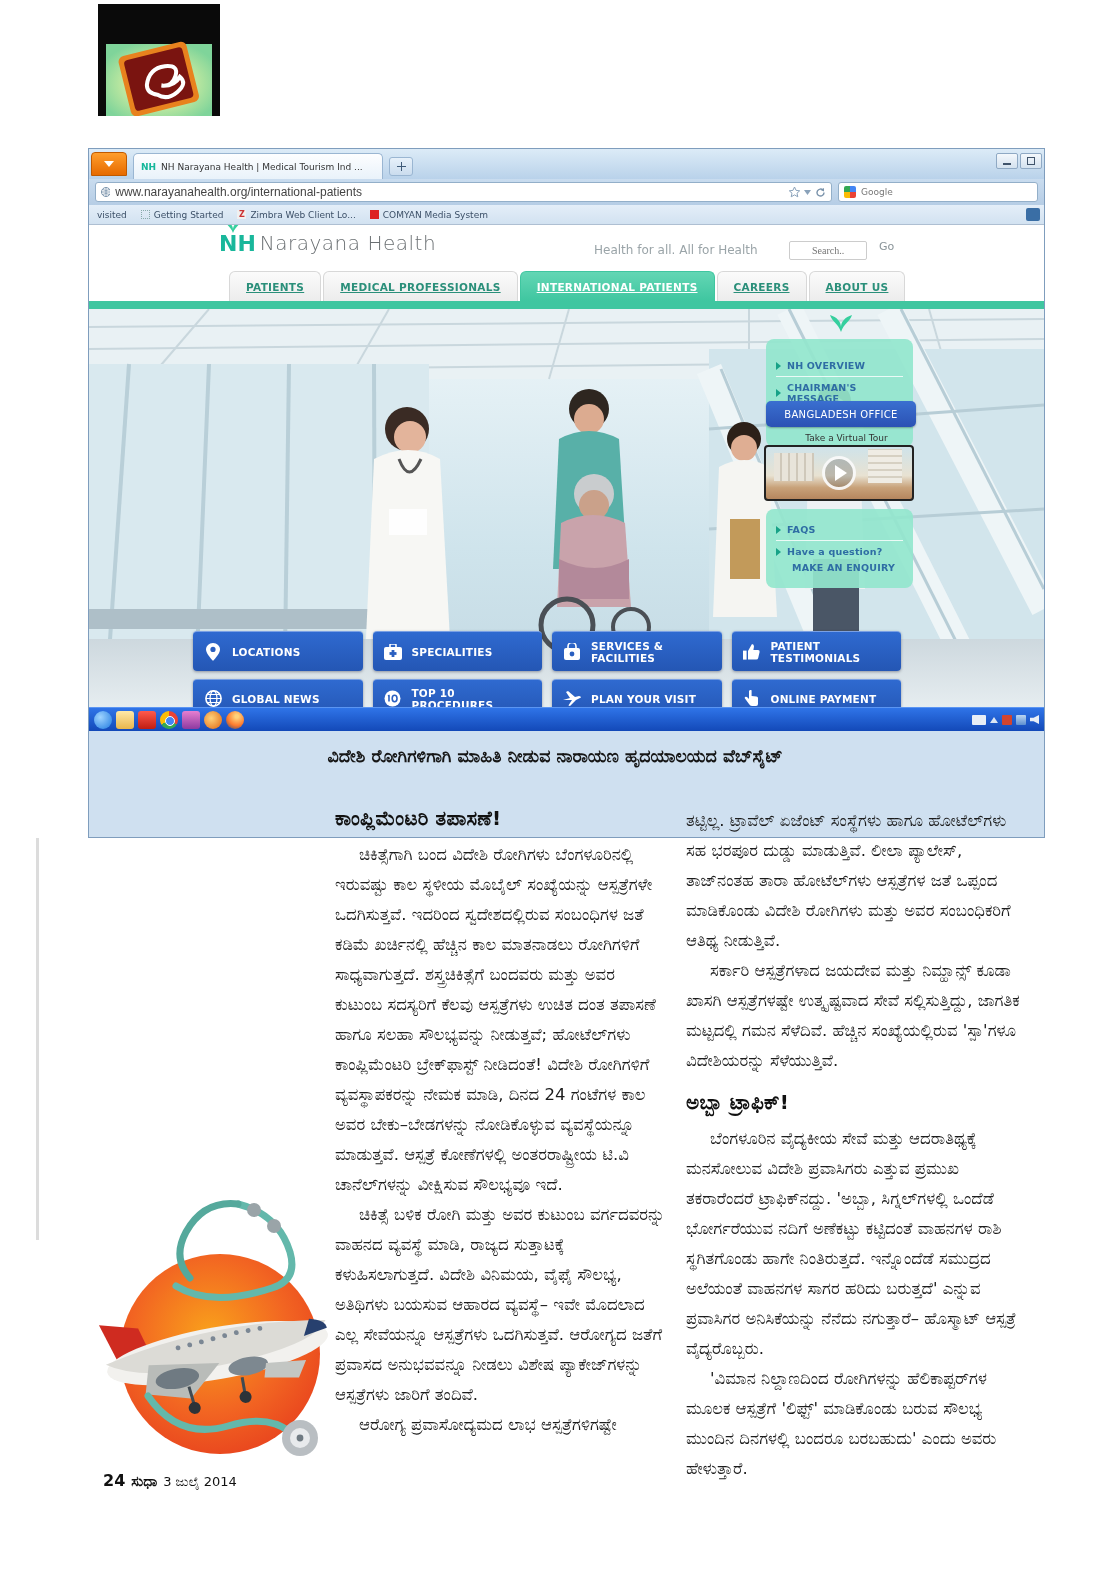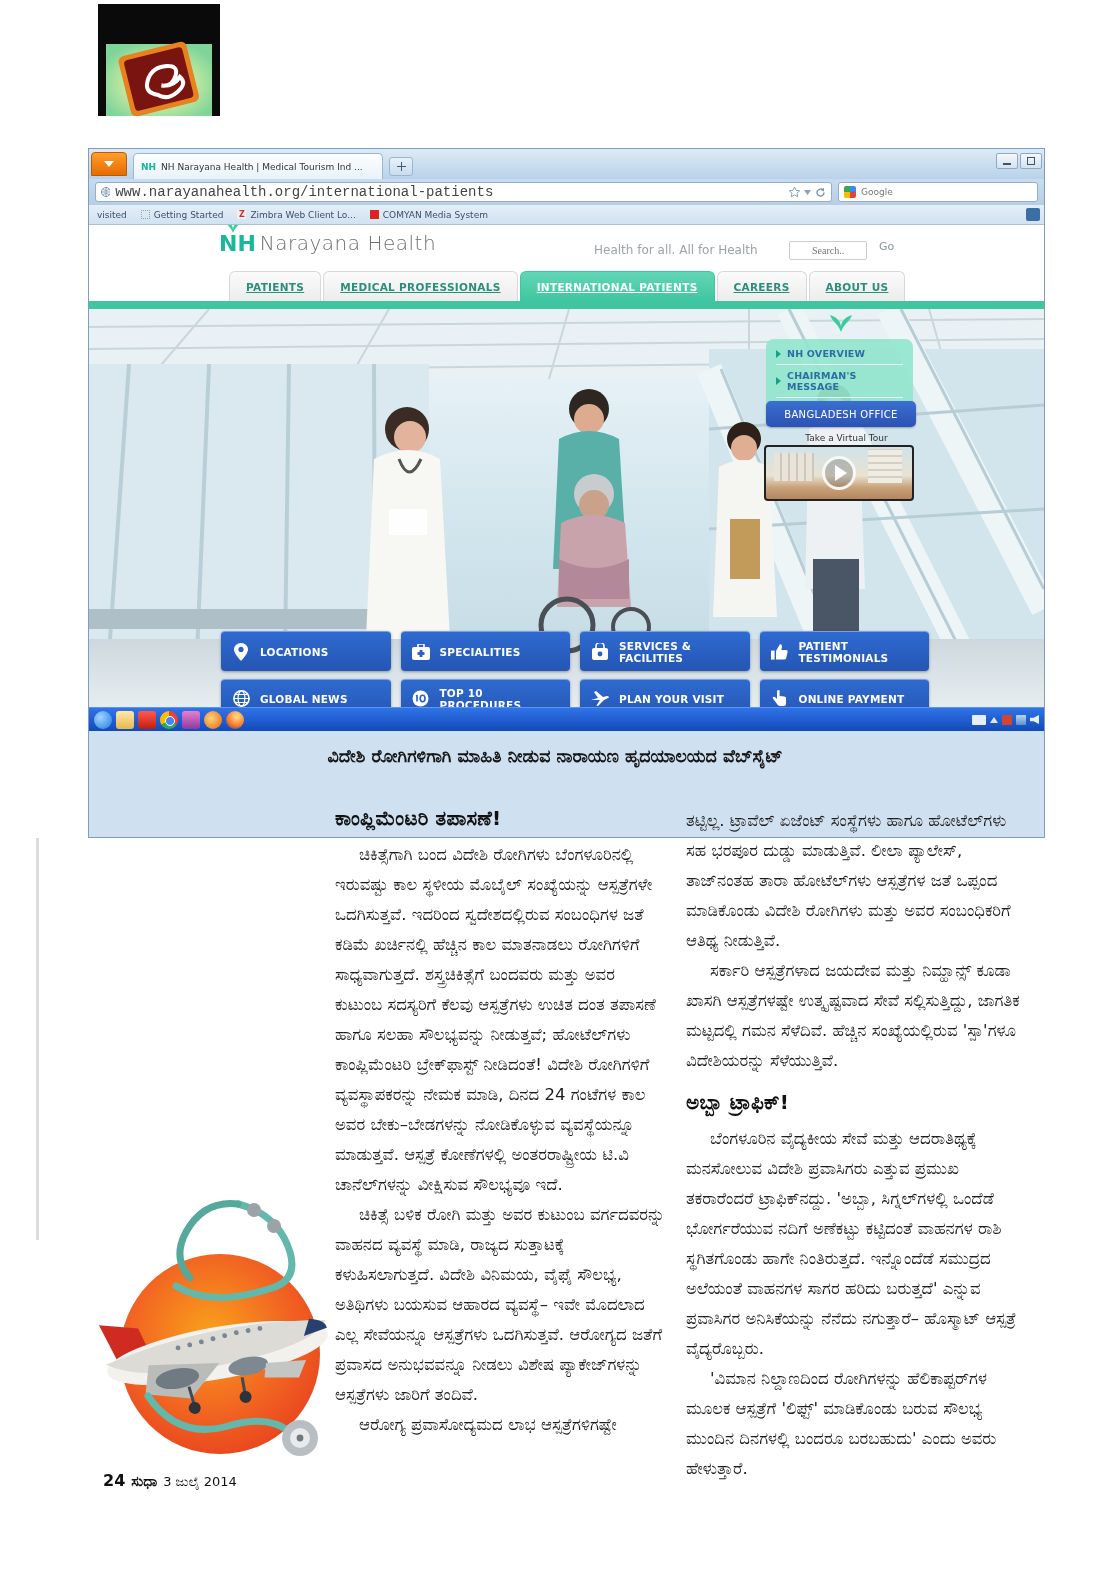--- a/index.html
+++ b/index.html
@@ -23,21 +23,21 @@
          font-size:9px; color:#333; overflow:hidden; white-space:nowrap; }
   .favicon { color:#15b79a; font-weight:bold; font-size:9px; }
   .newtab { position:absolute; left:300px; top:8px; width:24px; height:19px; background:linear-gradient(#e7f1fa,#cadcee);
             border:1px solid #9ab6d2; border-radius:3px; display:flex; align-items:center; justify-content:center; }
   .win-controls { position:absolute; right:2px; top:4px; display:flex; gap:2px; }
   .win-controls span { width:22px; height:16px; background:linear-gradient(#f4f8fc,#d4e2ef); border:1px solid #8fa9c4; border-radius:2px;
                        display:flex; align-items:center; justify-content:center; font-size:9px; color:#40546b; }
 
   .urlbar { position:relative; height:26px; background:linear-gradient(#c9dcef,#b6cde5); display:flex; align-items:center; padding:0 6px; gap:6px; }
   .addr { flex:1 1 auto; height:20px; background:#ffffff; border:1px solid #93afc9; border-radius:3px; display:flex; align-items:center; padding:0 5px; gap:5px; }
-  .addr input { border:none; outline:none; width:100%; font-size:14px; color:#444; font-family:Liberation Mono, monospace; }
+  .addr input { border:none; outline:none; width:100%; font-size:12px; color:#444; font-family:Liberation Sans, sans-serif; }
   .addr-tools { display:flex; align-items:center; gap:4px; font-size:10px; color:#5a7590; }
   .searchbox { width:200px; height:20px; background:#ffffff; border:1px solid #93afc9; border-radius:3px; display:flex; align-items:center; gap:5px; padding:0 5px; font-size:9px; color:#777; }
   .g-logo { width:12px; height:12px; border-radius:2px;
             background:conic-gradient(#4285f4 0 25%, #ea4335 0 50%, #fbbc05 0 75%, #34a853 0 100%); }
 
   .bookmarksbar { height:20px; background:linear-gradient(#e4eef8,#d2e2f1); display:flex; align-items:center; gap:14px; padding:0 8px; font-size:9px; color:#3c5068; border-bottom:1px solid #aebfd2; position:relative; }
   .bm { display:flex; align-items:center; gap:4px; }
   .bm i { width:9px; height:9px; display:inline-block; border:1px dotted #8aa; }
   .bm i.z { border:none; background:#f0f0f0; color:#c33; font-style:normal; font-size:8px; line-height:9px; text-align:center; font-weight:bold; }
   .bm i.c { border:none; background:#d22; }
@@ -59,40 +59,40 @@
   .ntab { background:linear-gradient(#fbfbfb,#ececec); border:1px solid #d8d8d8; border-bottom:none; border-radius:6px 6px 0 0;
           padding:9px 16px 8px; font-size:10.5px; font-weight:bold; color:#2a8f7a; letter-spacing:0.3px;text-decoration:underline; }
   .ntab.active { background:linear-gradient(#63d6b4,#3fc6a0); color:#ffffff; border-color:#3fc6a0; }
   .tealbar { height:8px; background:#3fc6a0; }
 
   .hero { position:relative; height:398px; overflow:hidden; background:#d7e8ef; }
   .hero > svg.scene { position:absolute; left:0; top:0; }
 
   
   .side-leaf { position:absolute; left:740px; top:5px; }
-  .side-box { position:absolute; left:677px; width:147px; background:rgba(146,230,205,0.92); border-radius:8px; padding:4px 10px; }
+  .side-box { position:absolute; left:677px; width:147px; background:rgba(146,230,205,0.92); border-radius:8px; padding:16px 10px; }
   .side-box.links { top:30px; }
   .side-box .row { display:flex; align-items:center; gap:6px; padding:5px 0; font-size:9.5px; font-weight:bold; color:#2e6da4; letter-spacing:0.2px; }
   .side-box .row + .row { border-top:1px solid rgba(255,255,255,0.8); }
   .chev { width:0; height:0; border-left:5px solid #17a287; border-top:4px solid transparent; border-bottom:4px solid transparent; flex:0 0 auto; }
   .bd-office { position:absolute; left:677px; top:92px; width:150px; height:26px; background:linear-gradient(#3a6fd0,#2b52b4); border-radius:5px;
                color:#ffffff; font-size:10px; font-weight:normal; display:flex; align-items:center; justify-content:center; letter-spacing:0.3px; box-shadow:0 1px 2px rgba(0,0,0,0.3); }
   .vtour-label { position:absolute; left:690px; top:124px; width:135px; text-align:center; font-size:9px; color:#333; }
   .vtour { position:absolute; left:675px; top:136px; width:150px; height:56px; border:2px solid #222; border-radius:4px; overflow:hidden;
            background:linear-gradient(180deg,#cfe3ea 0%,#e8e2d2 55%,#c8a27a 78%,#b5865e 100%); }
   .vtour .bld { position:absolute; left:8px; top:6px; width:40px; height:28px; background:repeating-linear-gradient(90deg,#e8e4da 0 6px,#cfc8ba 6px 8px); }
   .vtour .bld2 { position:absolute; right:10px; top:2px; width:34px; height:34px; background:repeating-linear-gradient(0deg,#efece4 0 5px,#d6d0c2 5px 7px); }
   .playwrap { position:absolute; left:50%; top:50%; transform:translate(-50%,-50%); width:34px; height:34px; border-radius:50%;
               border:3px solid rgba(255,255,255,0.9); background:rgba(60,60,60,0.25); display:flex; align-items:center; justify-content:center; }
   .playwrap .tri { width:0; height:0; border-left:12px solid #ffffff; border-top:8px solid transparent; border-bottom:8px solid transparent; margin-left:3px; }
   .side-box.faq { top:200px; padding:10px 10px; }
   .side-box.faq .enq { padding-left:16px; padding-top:0; border-top:none; }
 
   
-  .quick { position:absolute; left:132px; top:322px; width:708px; display:grid; grid-template-columns:repeat(4,1fr); gap:8px 10px; }
+  .quick { position:absolute; left:104px; top:322px; width:708px; display:grid; grid-template-columns:repeat(4,1fr); gap:8px 10px; }
   .qbtn { height:40px; background:linear-gradient(#2f6ad0,#2456b4); border-top:1px solid #7aa0e4; border-radius:4px;
           display:flex; align-items:center; gap:9px; padding:0 10px; color:#ffffff; font-size:10.5px; font-weight:bold; letter-spacing:0.2px;
           box-shadow:0 1px 3px rgba(0,0,30,0.35); }
   .qbtn .qicon { flex:0 0 auto; width:20px; display:flex; justify-content:center; }
   .quick .row2 { height:38px; }
 
   
   .taskbar { position:relative; height:24px; background:linear-gradient(#2f74e8,#1349b8); border-top:1px solid #5b95f2; display:flex; align-items:center; padding:0 5px; gap:4px; }
   .tkicon { width:18px; height:18px; border-radius:3px; }
   .tk-ie { background:radial-gradient(circle at 35% 35%, #9fd4ff, #1f7ae0); border-radius:50%; }
@@ -365,20 +365,33 @@
         </div>
         <div class="bd-office">BANGLADESH OFFICE</div>
         <div class="vtour-label">Take a Virtual Tour</div>
         <div class="vtour">
           <span class="bld"></span>
           <span class="bld2"></span>
           <span class="playwrap">
               <span class="tri"></span>
             </span>
         </div>
+        <div class="side-box faq">
+          <div class="row">
+              <span class="chev"></span>
+              <span>FAQS</span>
+            </div>
+          <div class="row">
+              <span class="chev"></span>
+              <span>Have a question?</span>
+            </div>
+          <div class="row enq">
+              <span>MAKE AN ENQUIRY</span>
+            </div>
+        </div>
 
         <div class="quick">
           <div class="qbtn">
             <span class="qicon">
                 <svg width="14" height="18" viewBox="0 0 14 18">
                   <path d="M7 0C3 0 0 3 0 6.6 0 11 7 18 7 18s7-7 7-11.4C14 3 11 0 7 0z" fill="#fff"></path>
                   <circle cx="7" cy="6.4" r="2.6" fill="#2a5fc0"></circle>
                 </svg>
               </span>
             <span>LOCATIONS</span>

